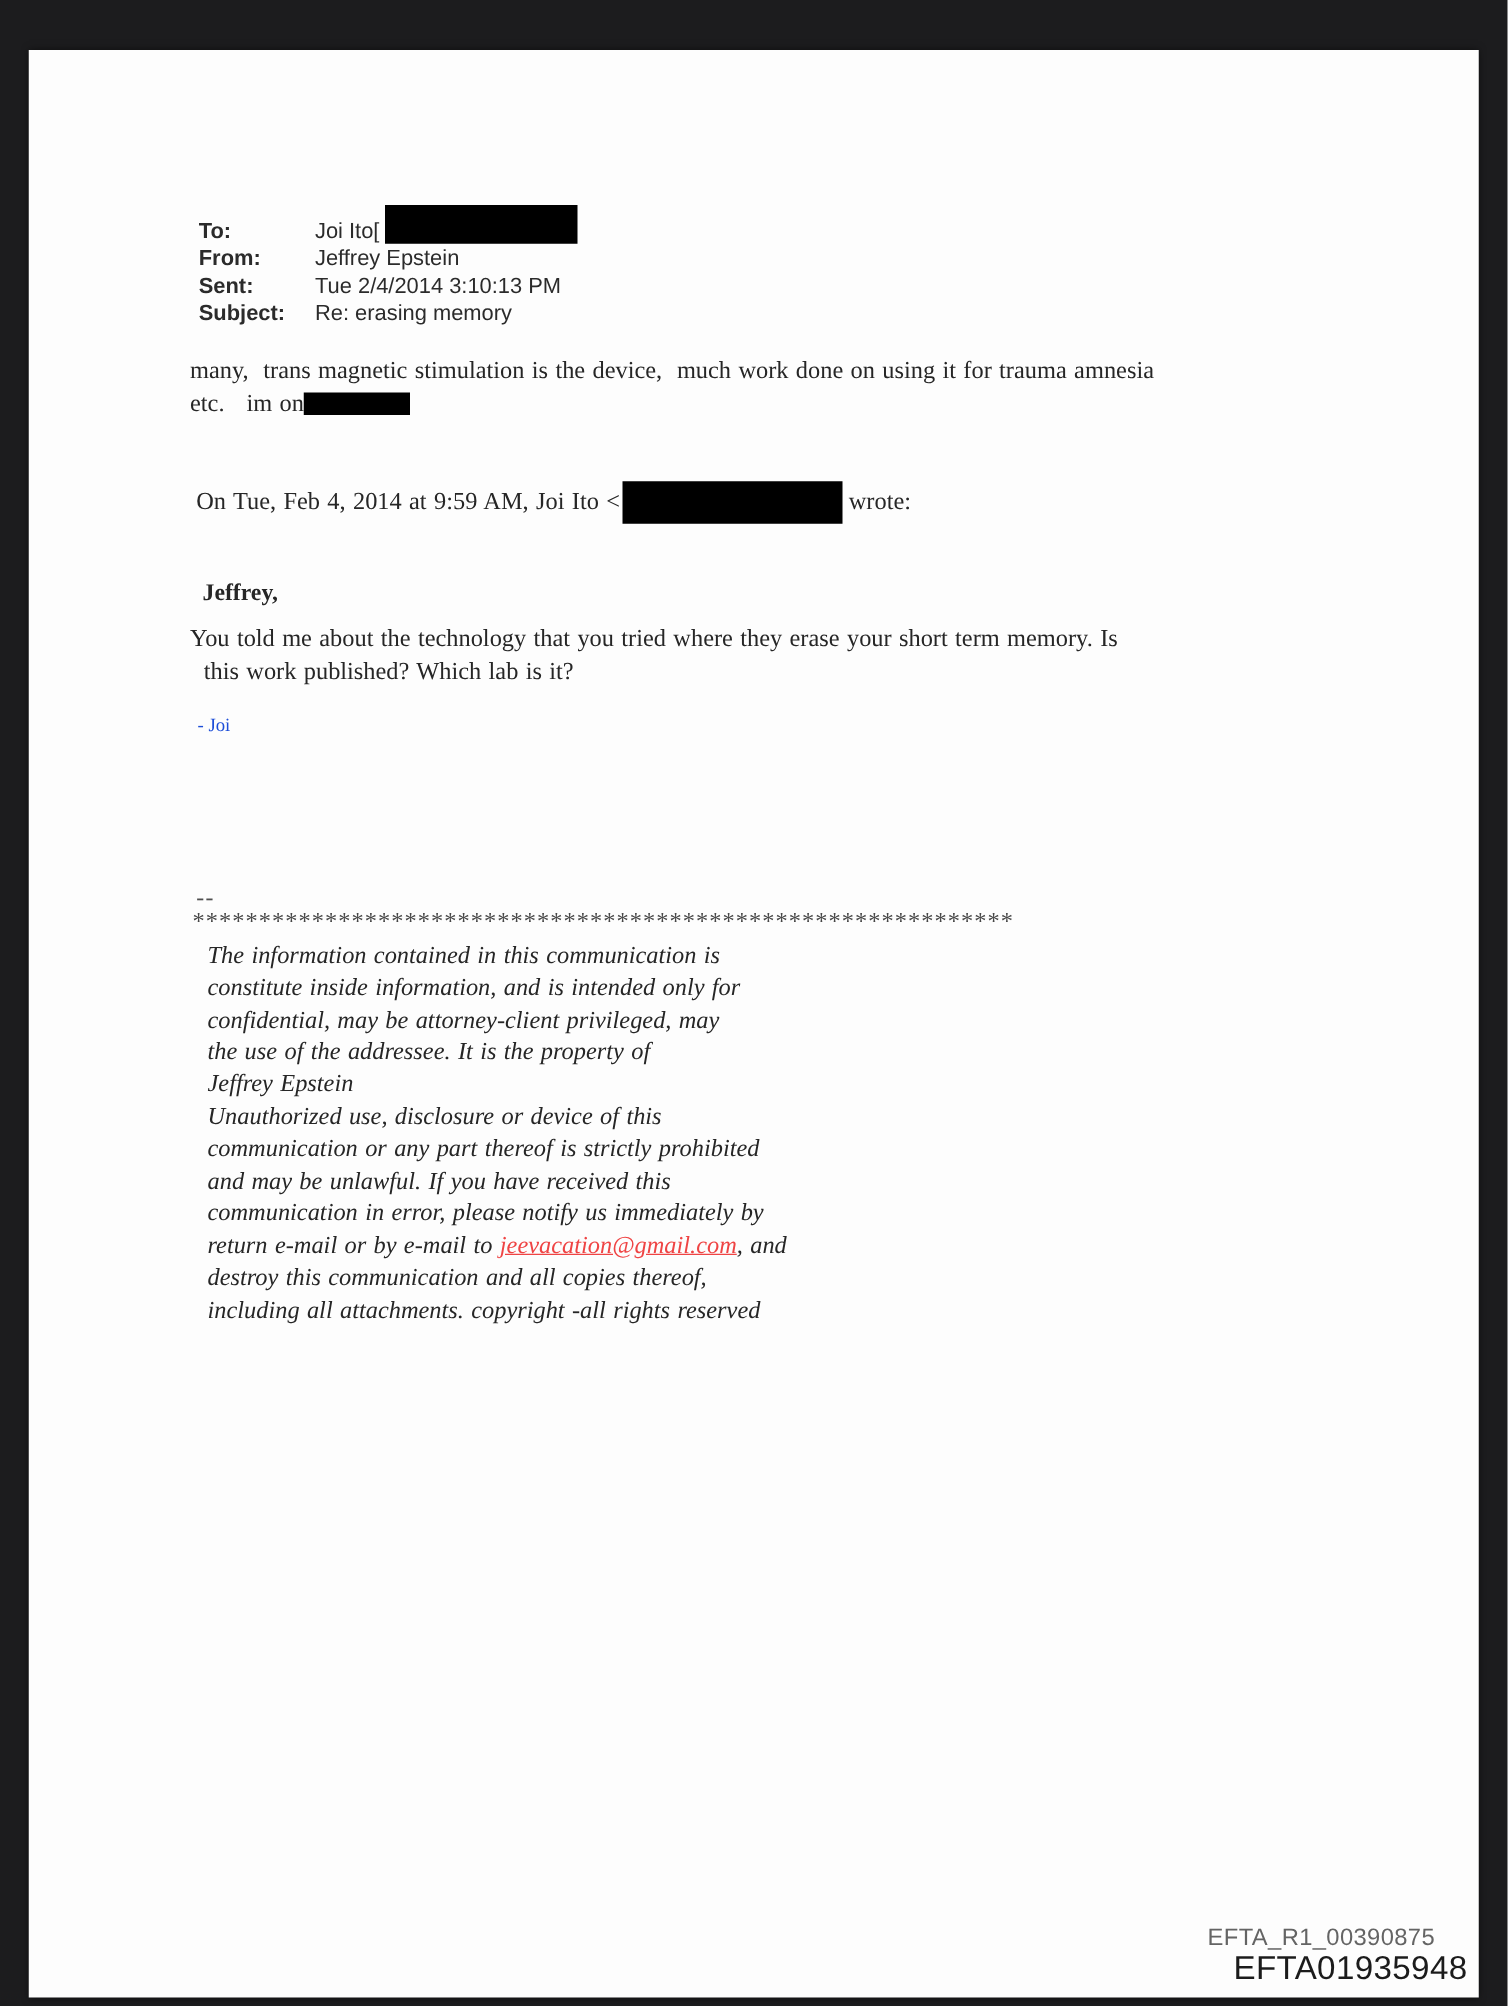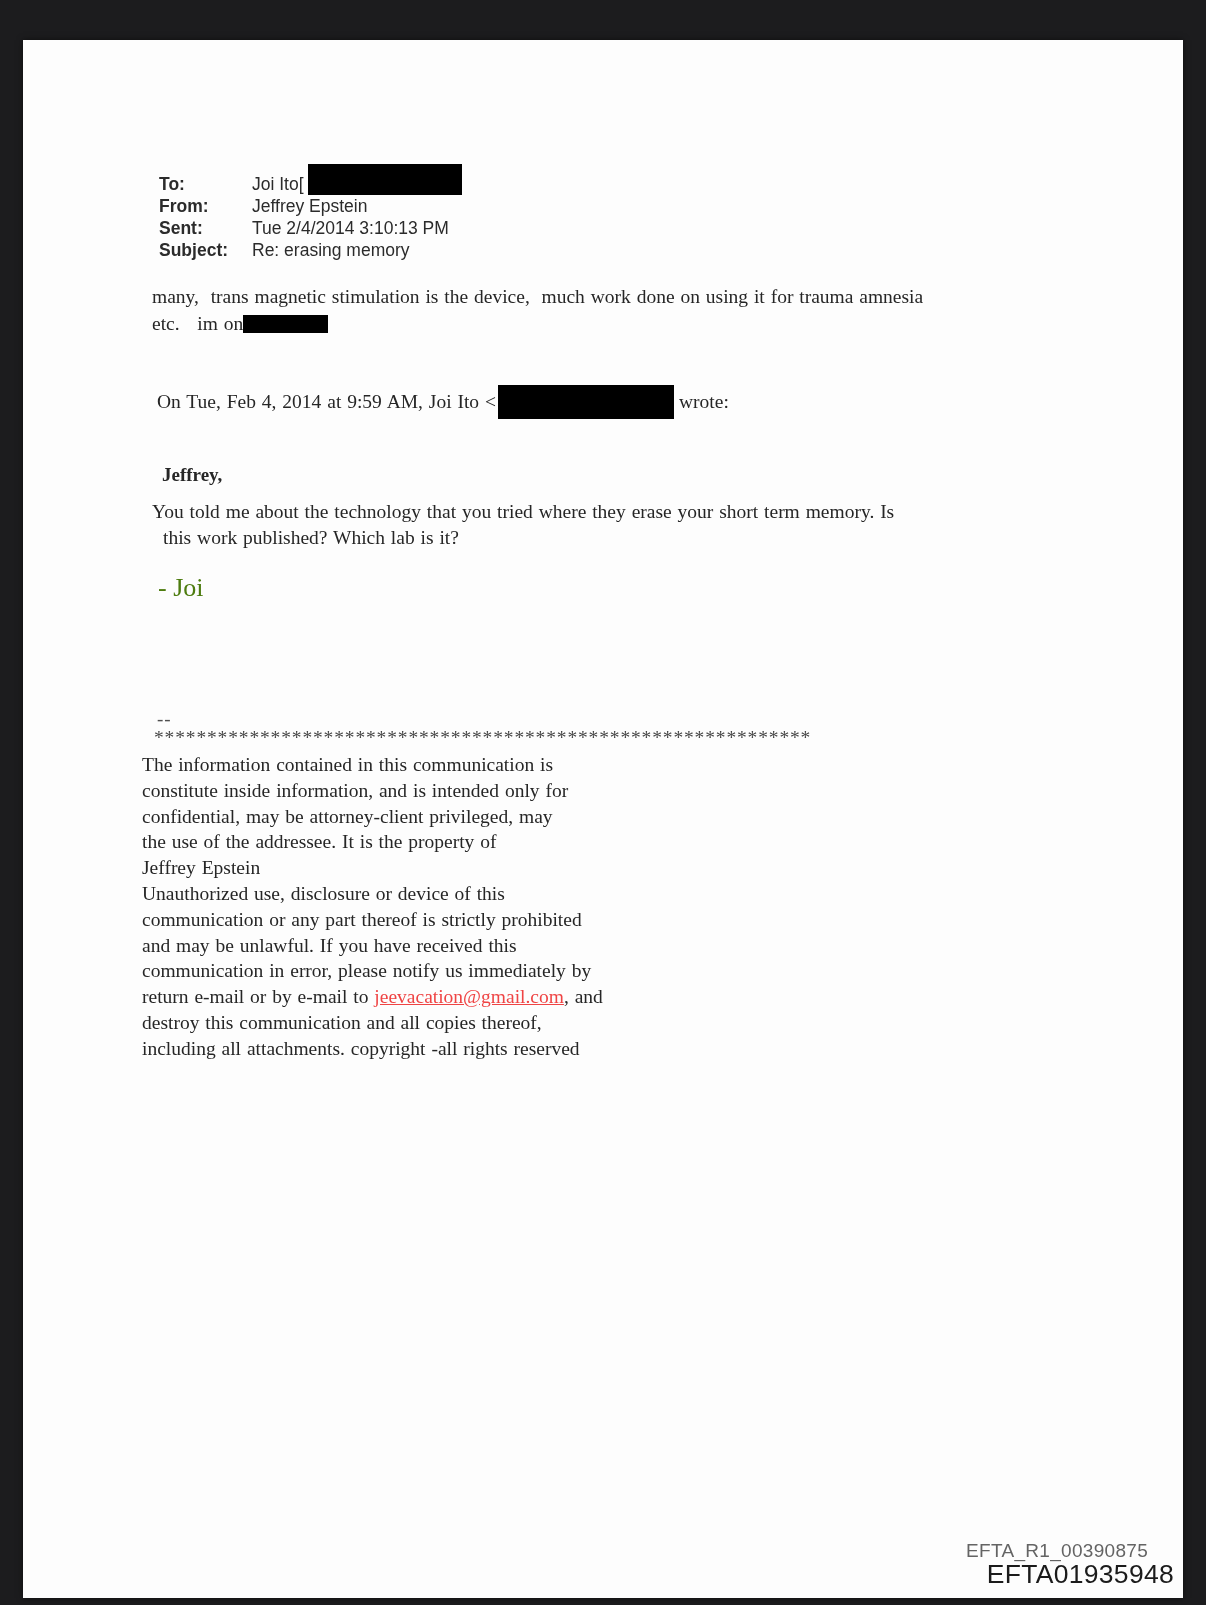--- a/index.html
+++ b/index.html
@@ -32,24 +32,24 @@
   .red-inline-small{display:inline-block;width:85px;height:18px;background:#000;transform:translateY(3px);}
   .attribution{
     position:absolute;left:134px;top:345px;
     display:flex;align-items:center;
     font-size:19.5px;word-spacing:1px;
   }
   .red-attr{width:176px;height:34px;background:#000;margin:0 5px 0 2px;}
   .greeting{position:absolute;left:139px;top:424px;font-size:19px;font-weight:bold;}
   .quote-para{position:absolute;left:129px;top:459px;font-size:19.5px;line-height:26px;word-spacing:1px;}
   .quote-line2{margin-left:11px;}
-  .sig{position:absolute;left:135px;top:533px;font-size:26px;color:#4d7c0f;}
+  .sig{position:absolute;left:135px;top:533px;font-size:15px;color:#1d4ed8;}
   .dashes{position:absolute;left:134px;top:668px;font-size:19px;color:#4f4f4f;letter-spacing:1px;}
   .stars{position:absolute;left:131px;top:687px;font-size:19.5px;letter-spacing:0.85px;color:#474747;}
-  .disclaimer{position:absolute;left:119px;top:712px;font-size:19.5px;line-height:25.8px;word-spacing:1px;}
+  .disclaimer{position:absolute;left:143px;top:712px;font-size:19.5px;line-height:25.8px;word-spacing:1px;font-style:italic;}
   .link{color:#ef4444;text-decoration:underline;}
   
   .bates-small{
     position:absolute;right:35px;top:1500px;
     font-family:"Liberation Sans",sans-serif;font-size:19px;color:#646464;letter-spacing:0.3px;
   }
   .bates-large{
     position:absolute;right:9px;top:1519px;
     font-family:"Liberation Sans",sans-serif;font-size:26.5px;color:#1b1b1b;letter-spacing:0.3px;text-align:right;
   }

